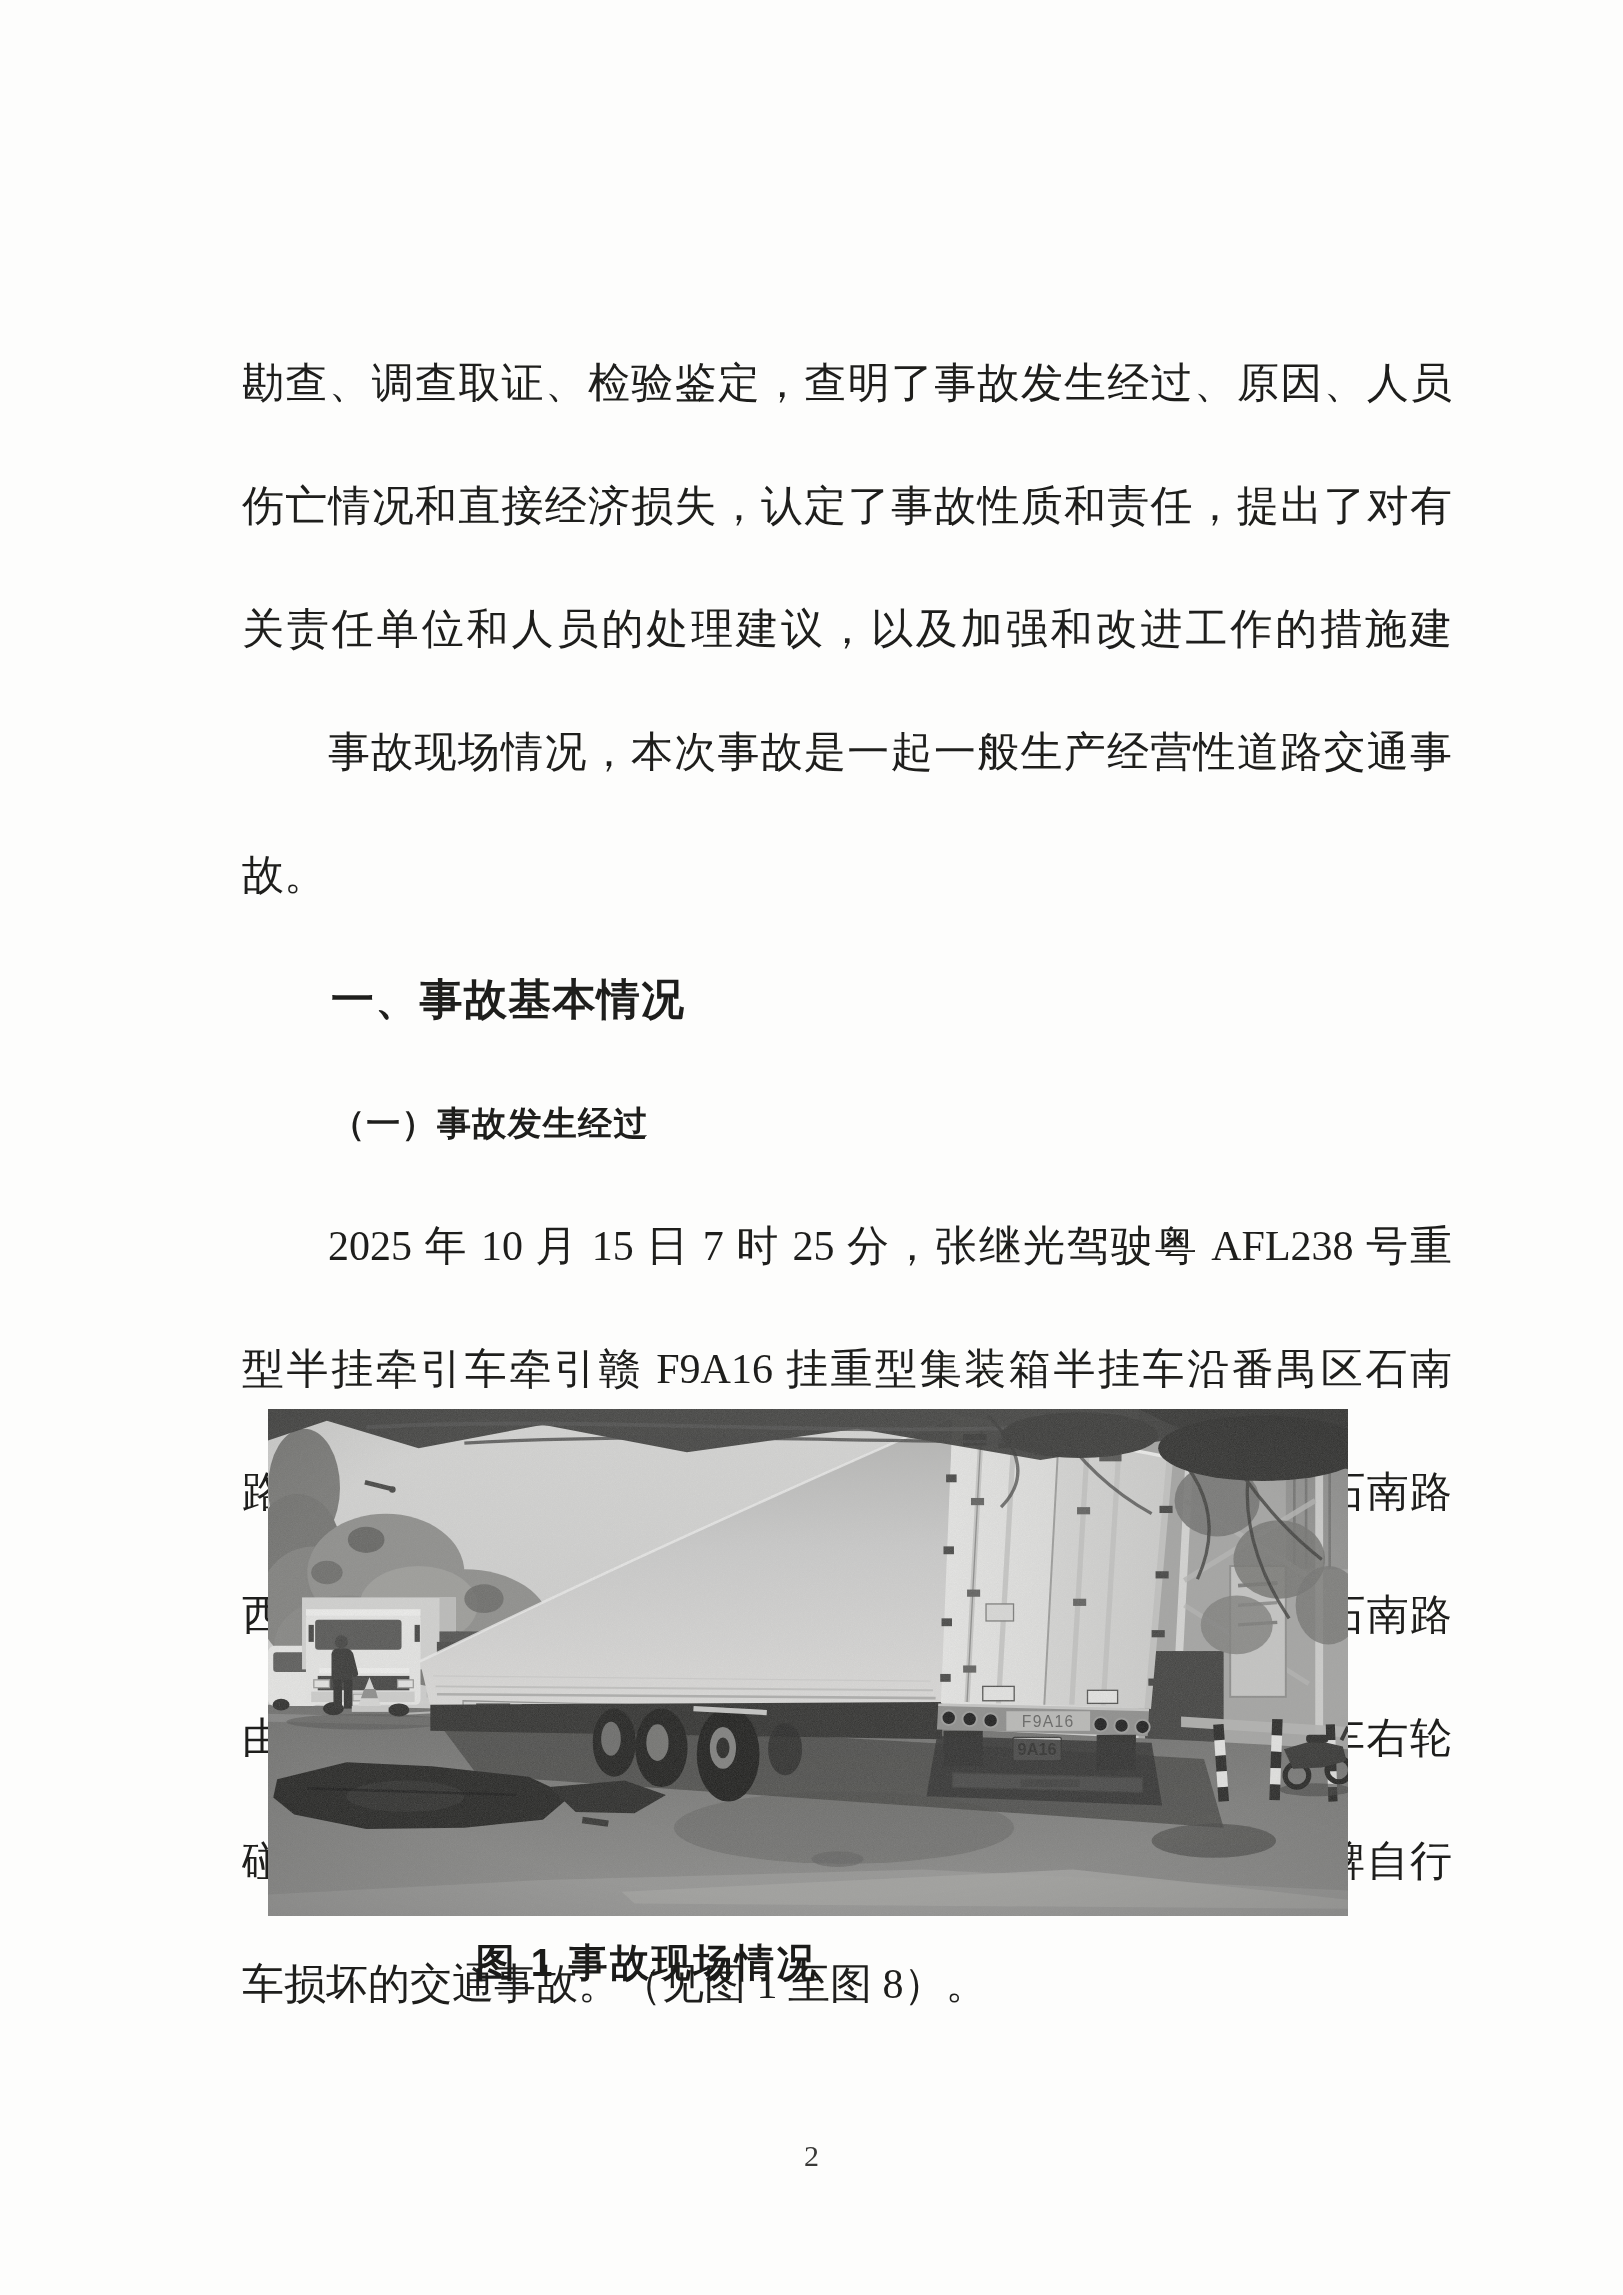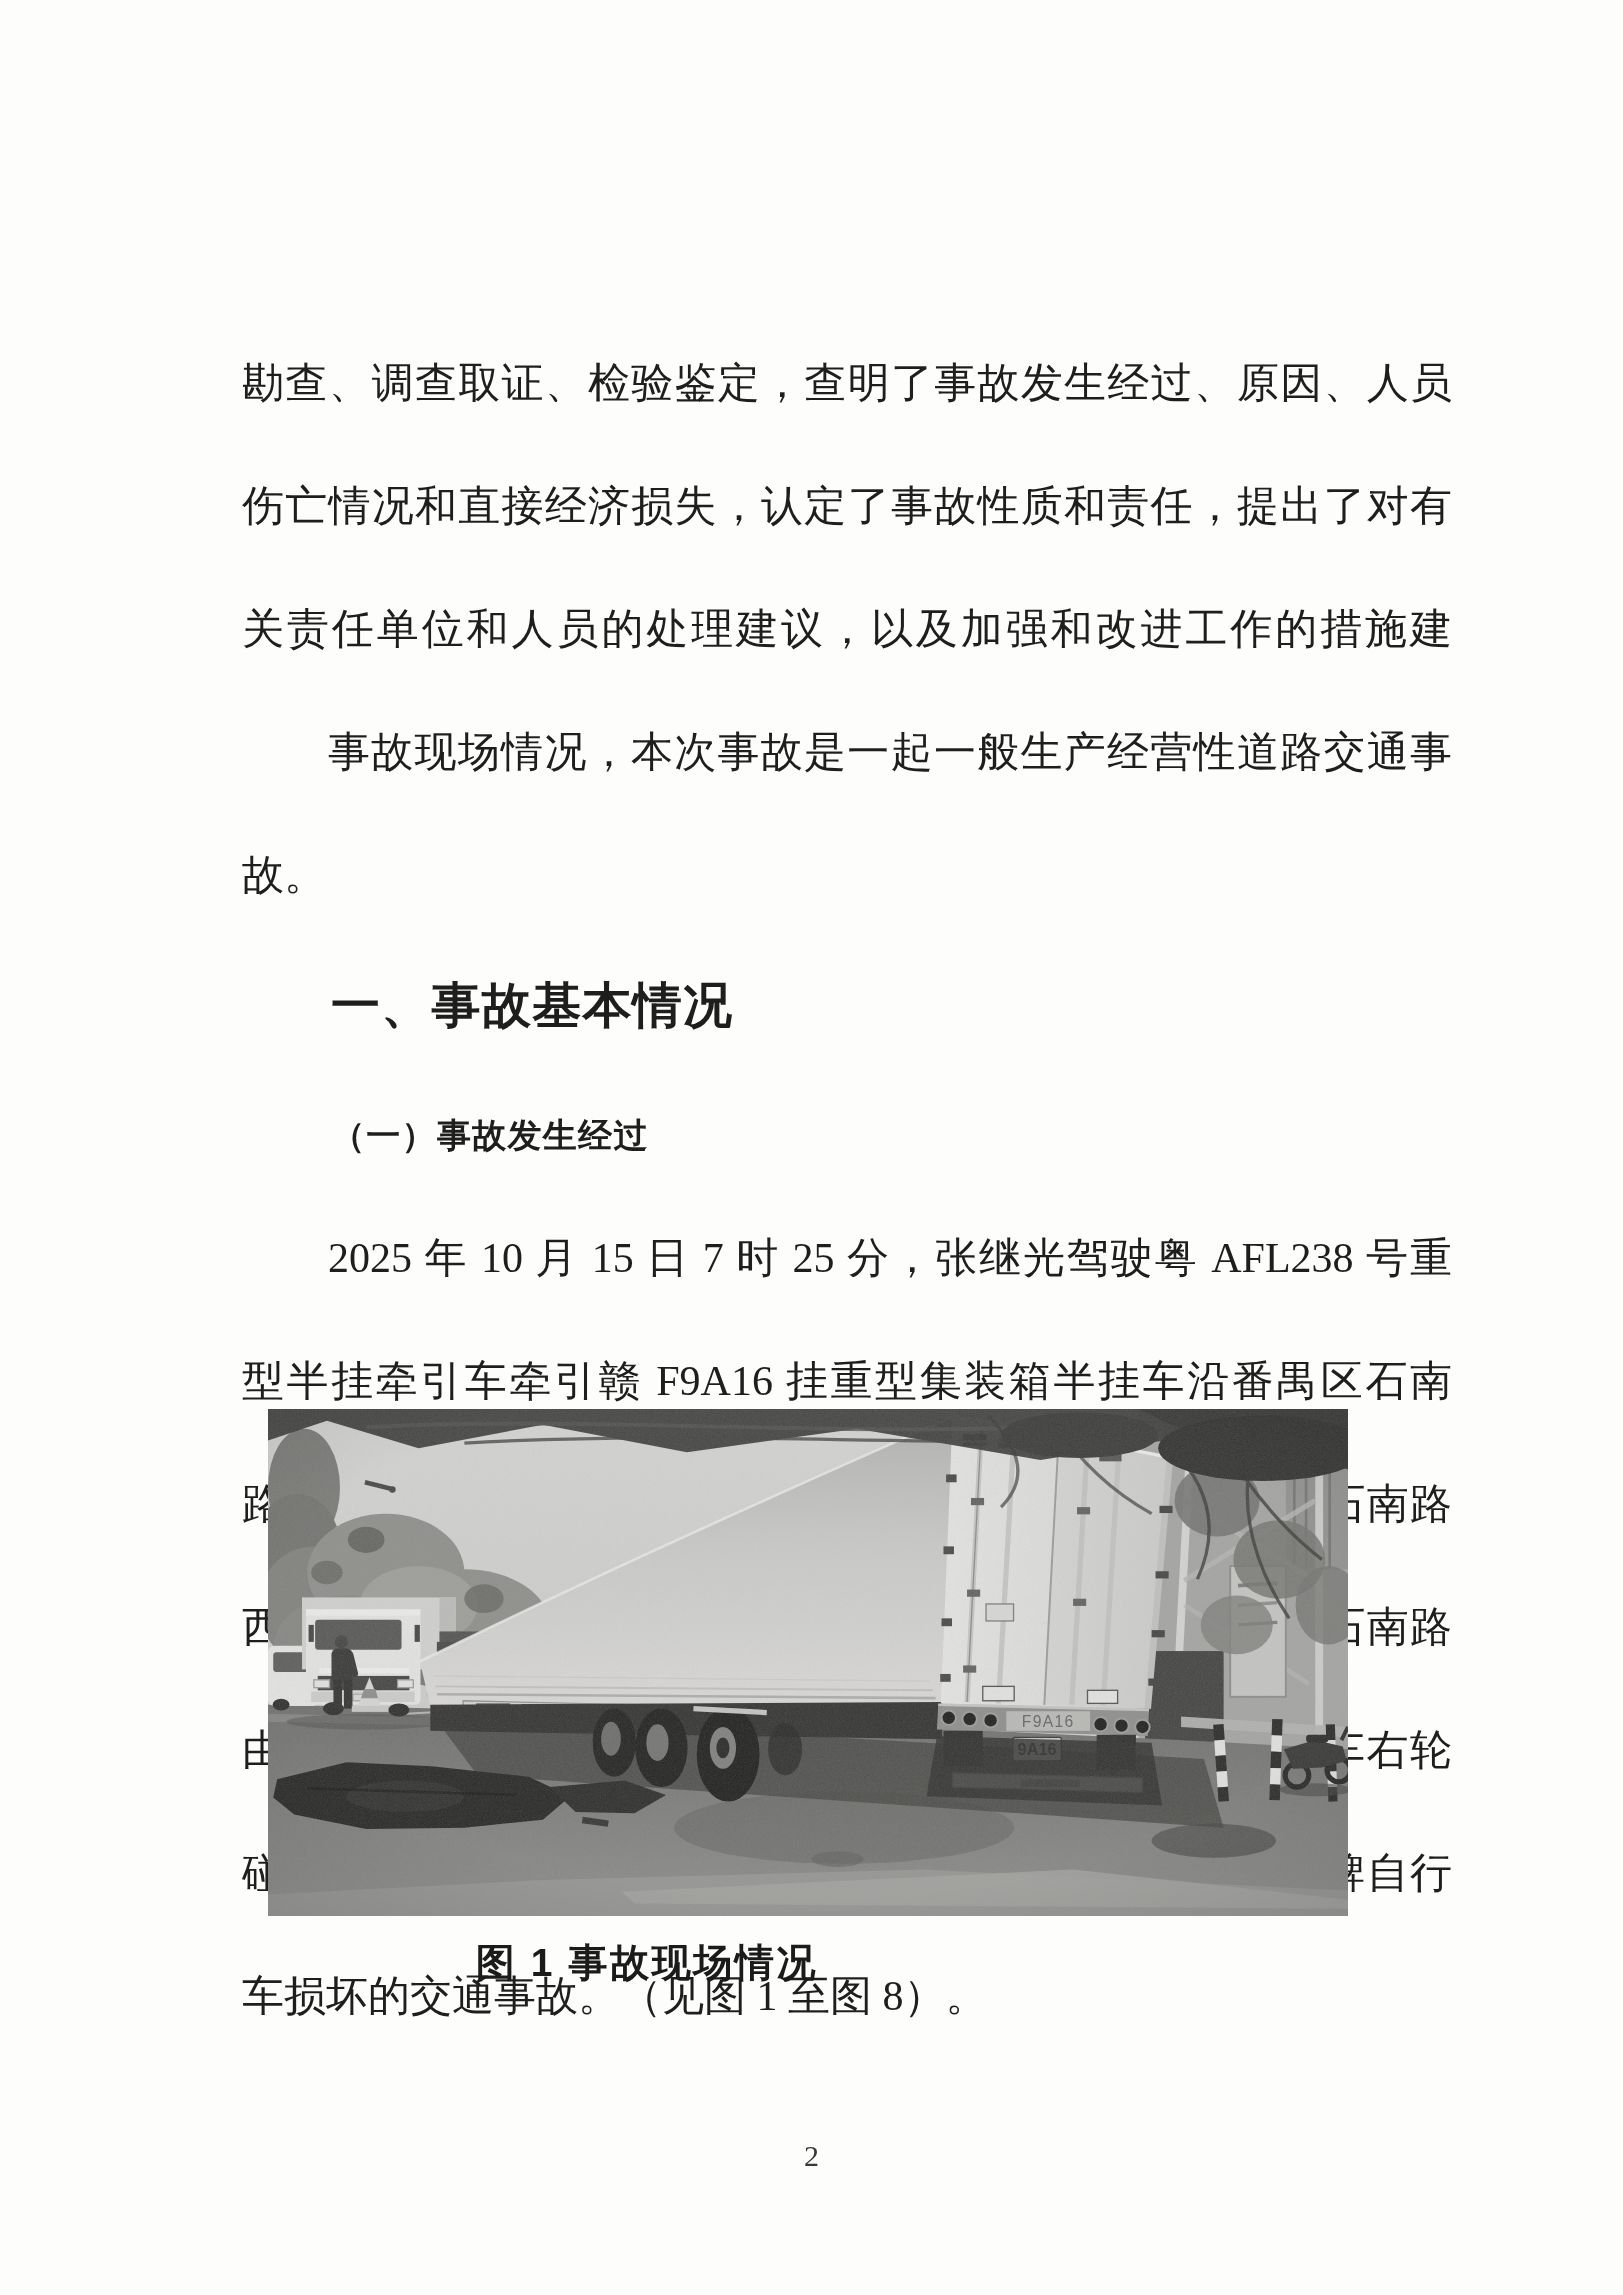--- a/index.html
+++ b/index.html
@@ -22,21 +22,21 @@
     height:81px; line-height:81px;
     font-size:42px; color:#1e1e1c;
     font-family:"Liberation Serif","DejaVu Serif",serif;
     text-align:justify; text-align-last:justify; text-justify:inter-character;
     overflow:hidden;
   }
   .tl.end{ text-align-last:left; }
   .tl.ind{ text-indent:86px; }
   .tl.head{
     font-family:"Liberation Sans","DejaVu Sans",sans-serif;
-    font-weight:700; font-size:49px;
+    font-weight:700; font-size:43px;
     text-align-last:left; text-indent:89px;
     letter-spacing:1.3px;
   }
   .tl.sub{
     text-align-last:left; text-indent:89px;
     font-weight:700; font-size:34px;
     letter-spacing:1.3px;
   }
   .figure{
     position:absolute; left:268px; top:1409px;

